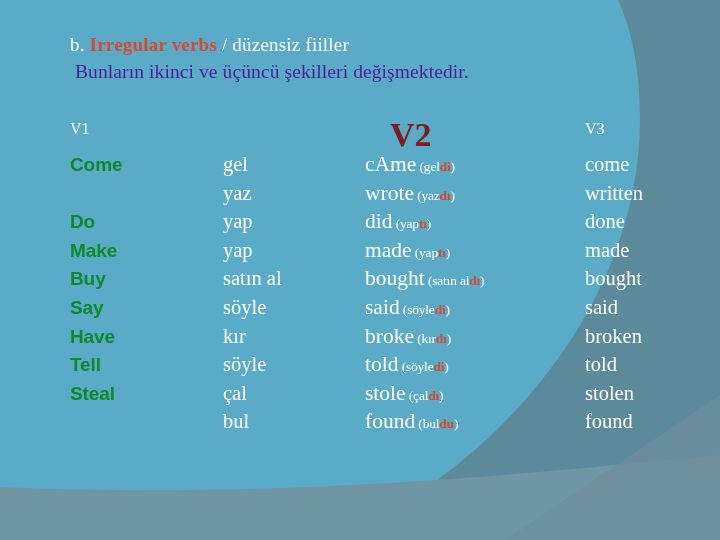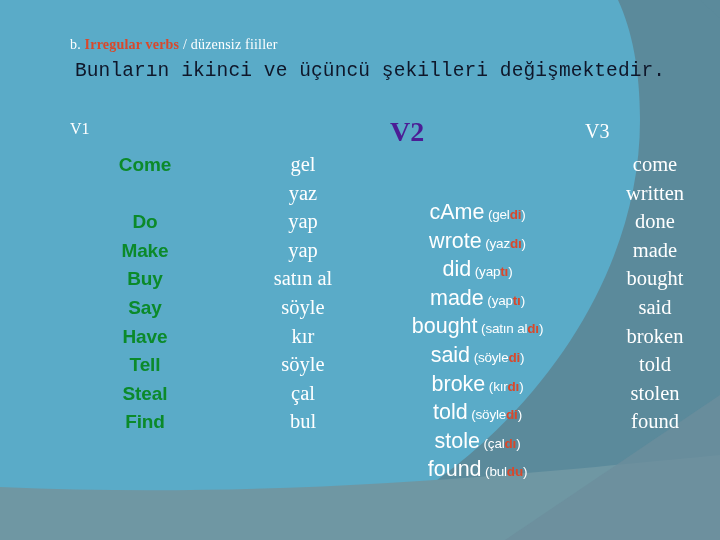--- a/index.html
+++ b/index.html
@@ -39,34 +39,34 @@
 
   .heading-block {
     position: absolute;
     left: 70px;
     top: 32px;
     width: 600px;
   }
 
   .heading-line1 {
     font-family: "Liberation Serif", serif;
-    font-size: 14px;
+    font-size: 19px;
     color: #ffffff;
     letter-spacing: 0.2px;
     white-space: nowrap;
     line-height: 26px;
   }
   .heading-line1 .hl {
     color: #d9482b;
     font-weight: bold;
   }
   .heading-line2 {
-    font-family: Liberation Mono, monospace;
+    font-family: Liberation Serif, serif;
     font-size: 19.5px;
-    color: #0f172a;
+    color: #4c1d95;
     letter-spacing: 0.1px;
     white-space: nowrap;
     line-height: 27px;
     padding-left: 5px;
   }
 
   
   .table {
     position: absolute;
     left: 70px;
@@ -84,38 +84,37 @@
     top: 0px;
     font-family: "Liberation Serif", serif;
     font-size: 16px;
     color: #ffffff;
   }
   .h-v2 {
     position: absolute;
     left: 320px;
     top: -4px;
     font-family: "Liberation Serif", serif;
-    font-size: 28px;
-    font-weight: bold;
-    color: #4c1d95;
+    font-size: 34px;
+    font-weight: bold;
+    color: #7f1d1d;
   }
   .h-v3 {
     position: absolute;
     left: 515px;
     top: 0px;
     font-family: "Liberation Serif", serif;
-    font-size: 20px;
+    font-size: 16px;
     color: #ffffff;
     text-align: center;
   }
 
   .row {
     position: relative;
     height: 28.6px;
-    text-align: center;
   }
 
   .c-v1 {
     position: absolute;
     left: 0px;
     top: 0px;
     width: 150px;
     font-family: "Liberation Sans", sans-serif;
     font-size: 19px;
     font-weight: bold;
@@ -131,25 +130,24 @@
     font-family: "Liberation Serif", serif;
     font-size: 20.5px;
     color: #ffffff;
   }
 
   .c-v2 {
     position: absolute;
     left: 295px;
     top: -2px;
     width: 225px;
-    font-family: Liberation Sans, sans-serif;
+    font-family: Liberation Serif, serif;
     font-size: 21.5px;
     color: #ffffff;
     white-space: nowrap;
-    margin-top: 48px;
   }
   .c-v2 .paren {
     font-size: 13.5px;
     color: #ffffff;
     letter-spacing: -0.2px;
   }
   .c-v2 .sfx {
     color: #d9482b;
     font-weight: bold;
   }
@@ -246,21 +244,20 @@
             <div class="c-v2"><span>told</span><span class="paren"> (<span>söyle</span><span class="sfx">di</span>)</span></div>
             <div class="c-v3">told</div>
           </div>
           <div class="row">
             <div class="c-v1">Steal</div>
             <div class="c-tr">çal</div>
             <div class="c-v2"><span>stole</span><span class="paren"> (<span>çal</span><span class="sfx">dı</span>)</span></div>
             <div class="c-v3">stolen</div>
           </div>
           <div class="row">
-            <div class="c-v1">Find</div>
             <div class="c-tr">bul</div>
             <div class="c-v2"><span>found</span><span class="paren"> (<span>bul</span><span class="sfx">du</span>)</span></div>
             <div class="c-v3">found</div>
           </div>
         </div>
 
     </div>
   </div>
 </div>
 

